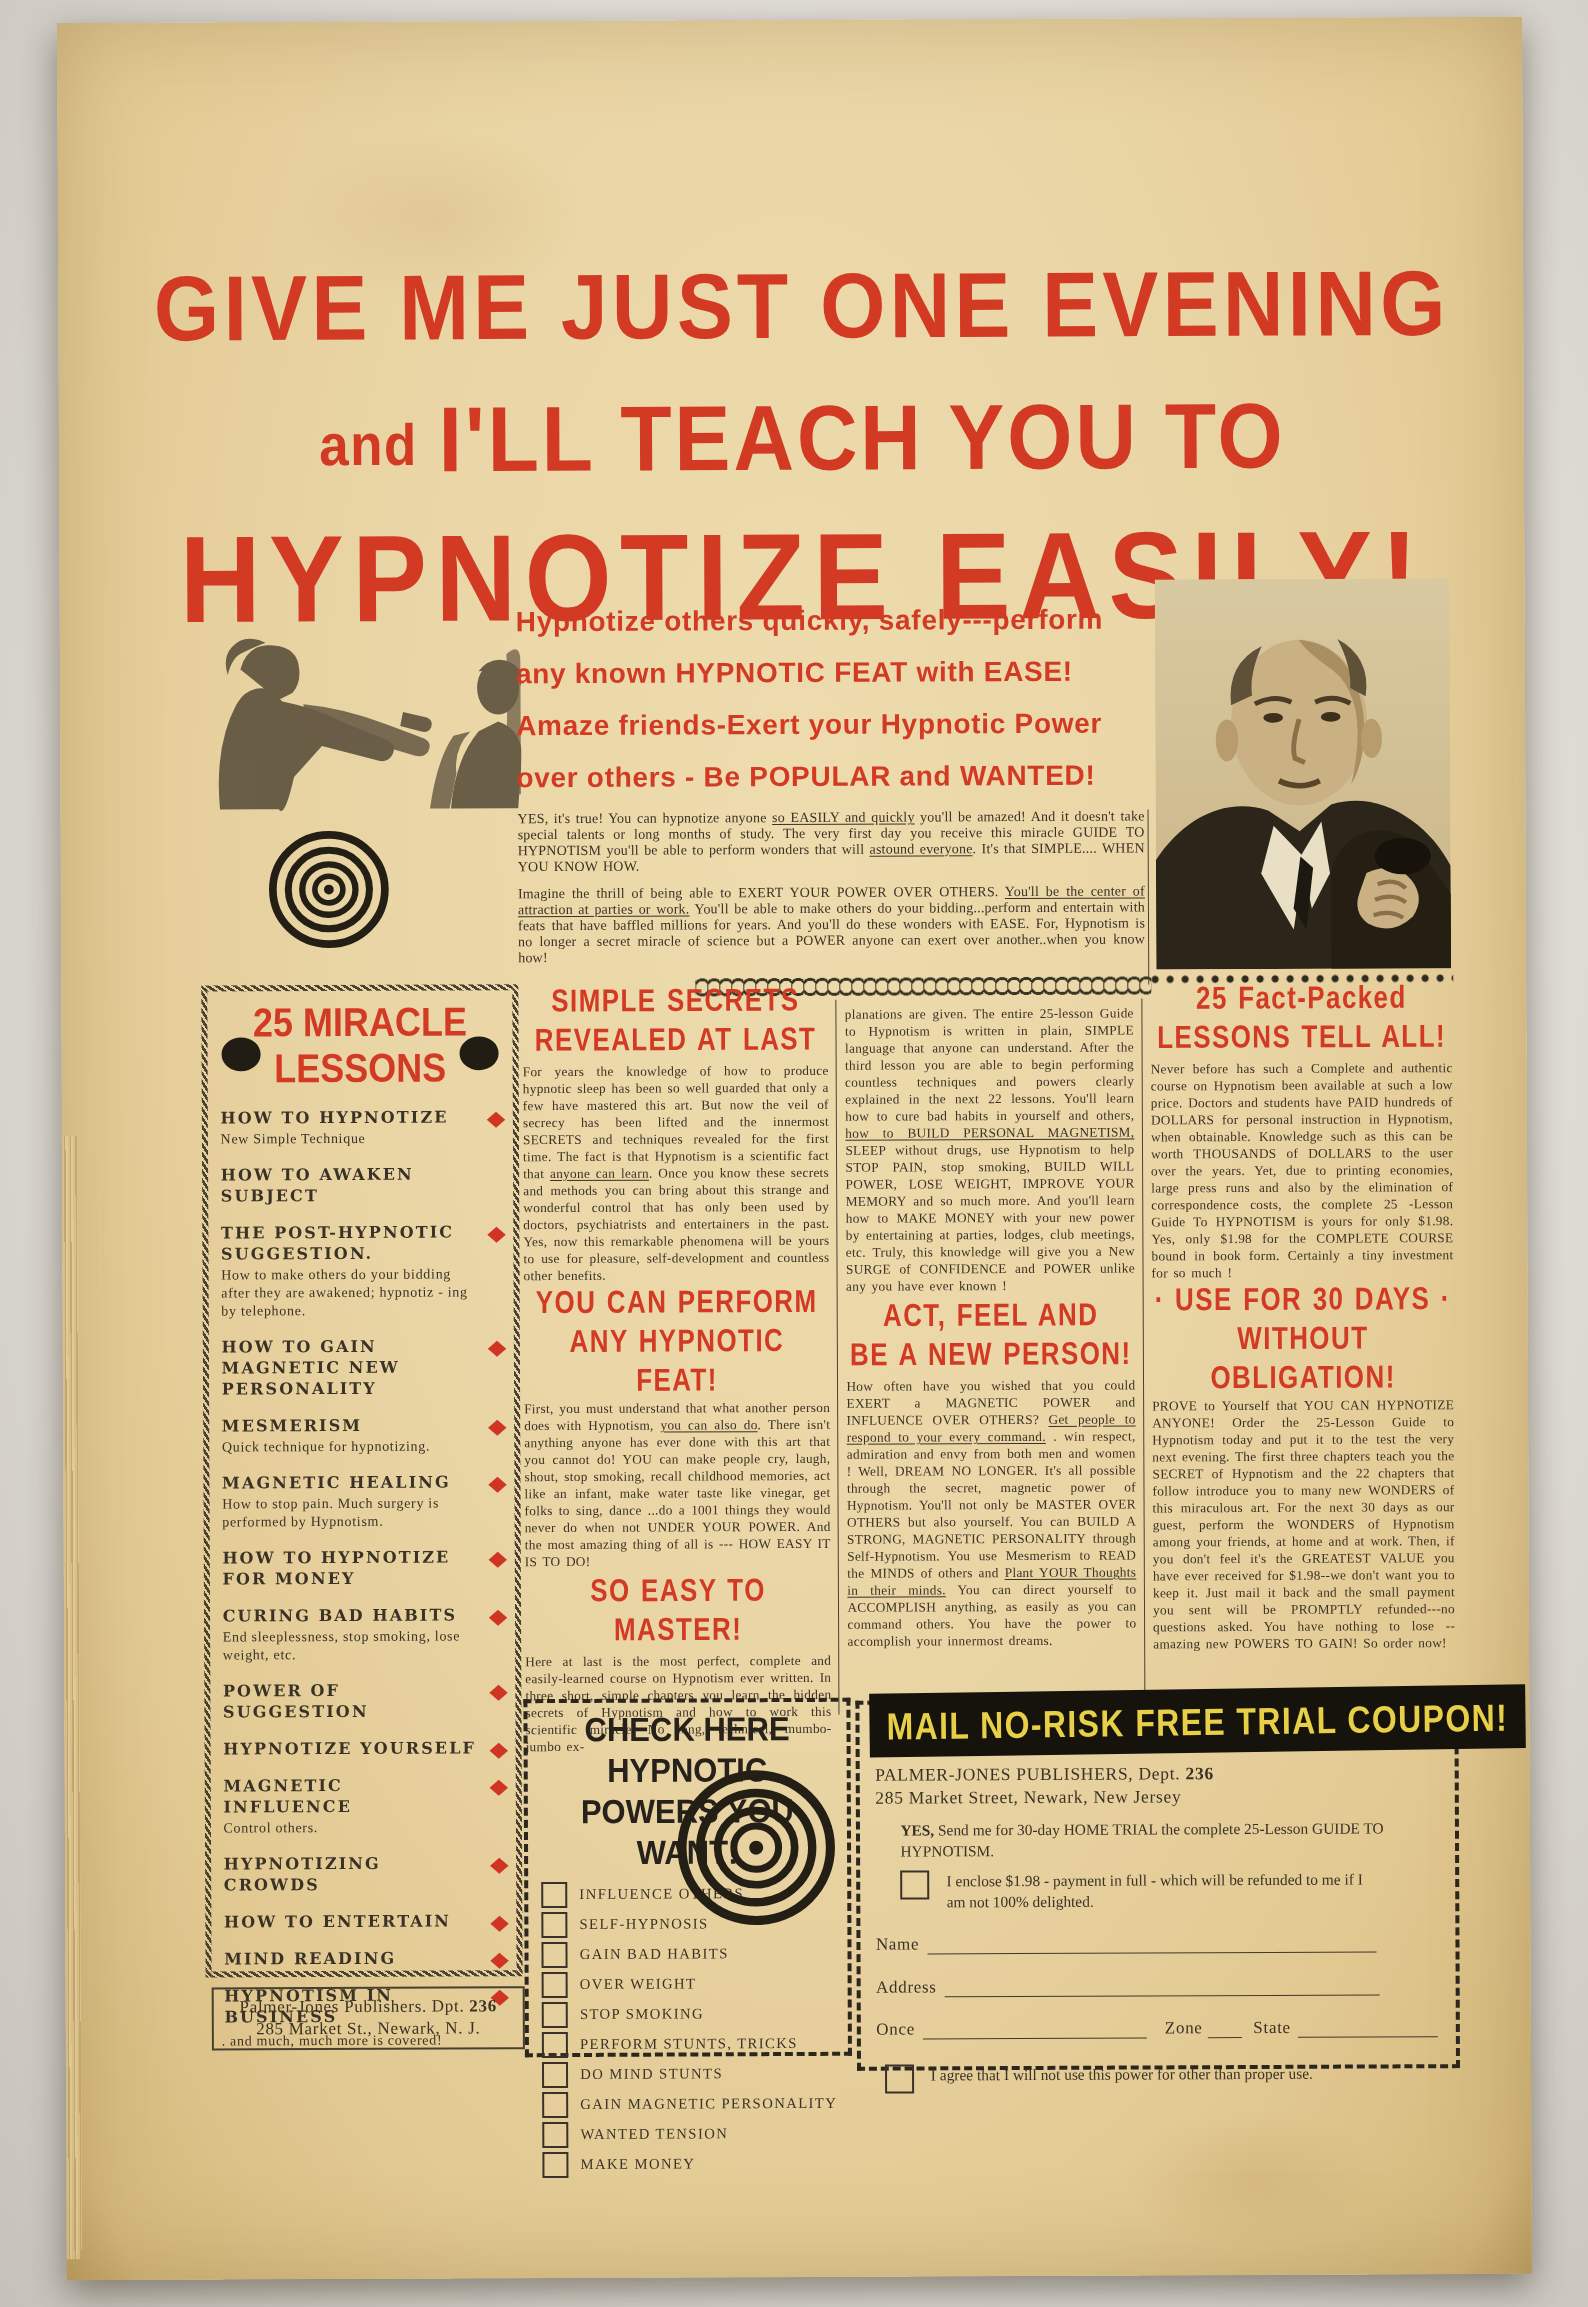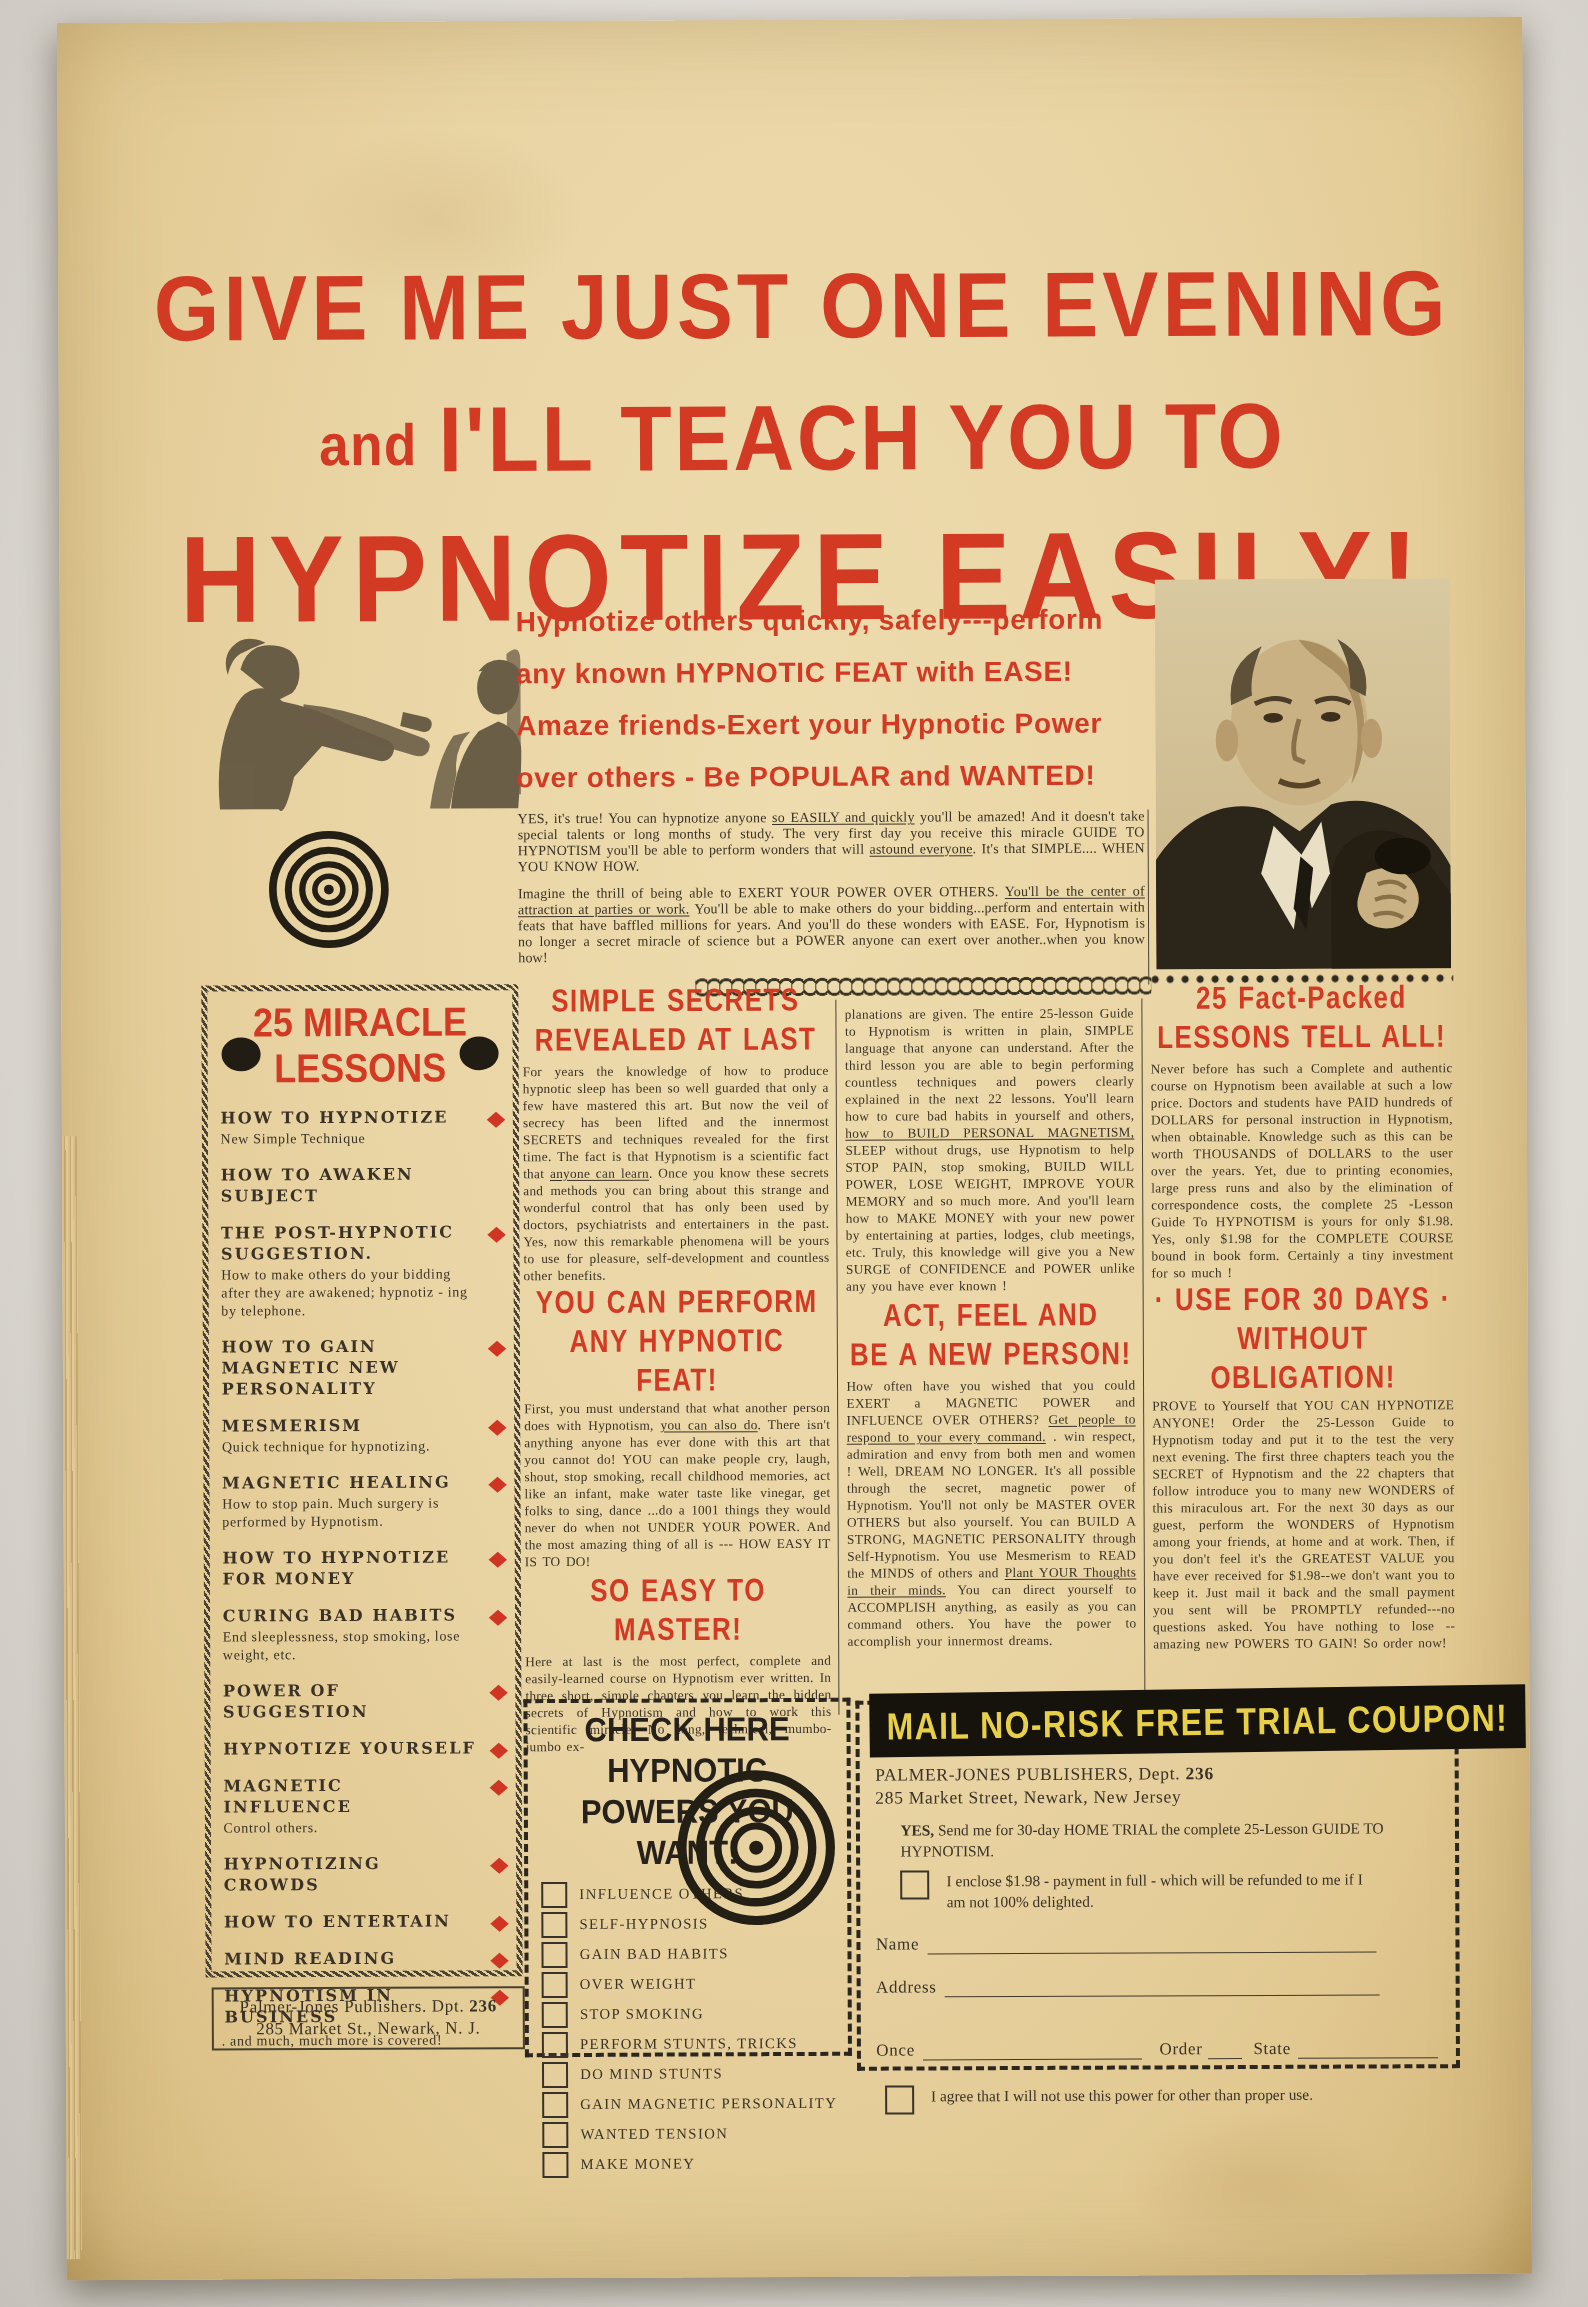--- a/index.html
+++ b/index.html
@@ -387,23 +387,23 @@
       <span>Name</span>
       <span class="fline grow" style="max-width:449px;"></span>
     </div>
     <div class="field-row">
       <span>Address</span>
       <span class="fline grow" style="max-width:435px;"></span>
     </div>
     <div class="field-row">
       <span>Once</span>
       <span class="fline grow" style="max-width:232px;"></span>
-      <span style="margin-left:18px;">Order</span>
+      <span style="margin-left:18px;">Zone</span>
       <span class="fline" style="width:34px;margin-left:5.6px;"></span>
-      <span style="margin-left:11.2px;margin-top:21px;">State</span>
+      <span style="margin-left:11.2px;">State</span>
       <span class="fline" style="width:140px;margin-left:7px;"></span>
     </div>
     <div class="agree-row">
       <span class="cbox"></span>
       <span class="enclose-text" style="width:393px;">I agree that I will not use this power for other than proper use.</span>
     </div>
   </div>
 </div>
 
 

